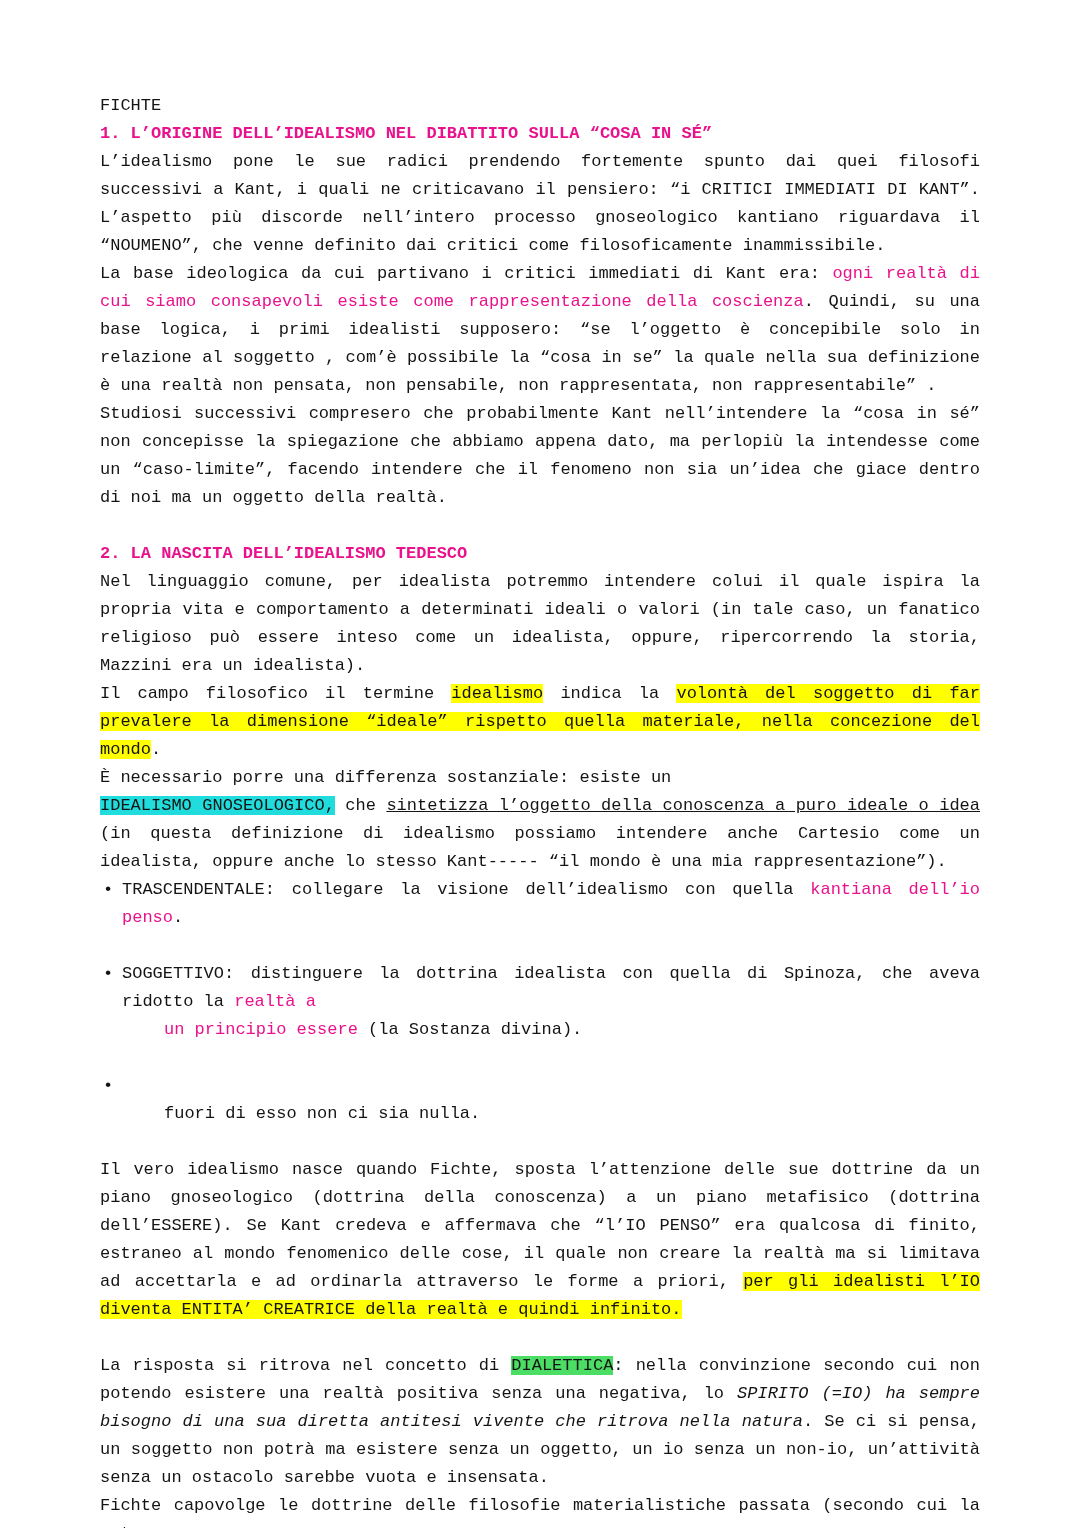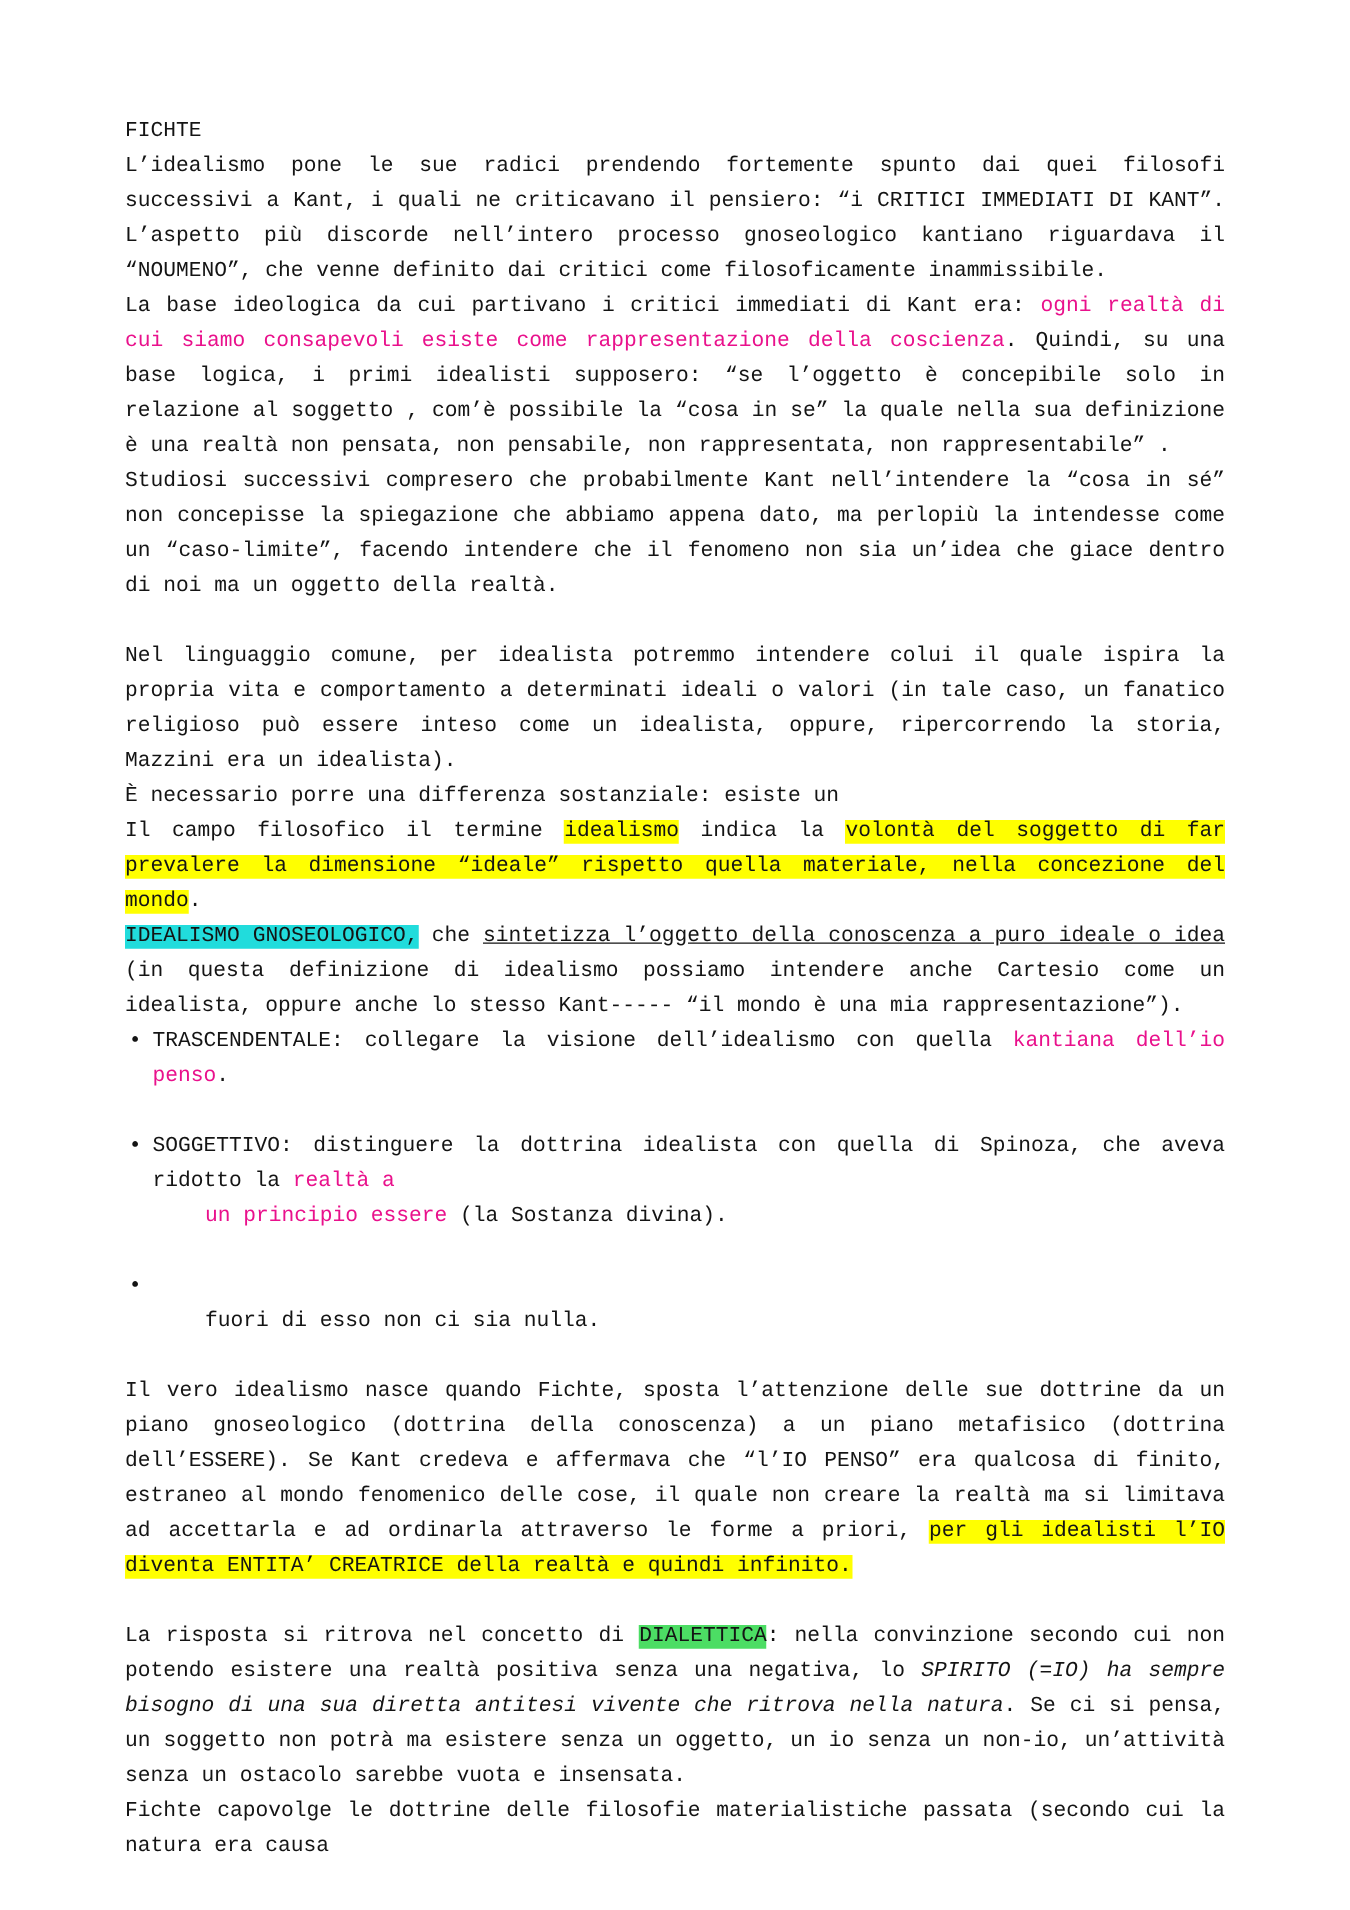--- a/index.html
+++ b/index.html
@@ -34,27 +34,29 @@
   .s-hl-yellow { background-color: var(--hl-yellow, #ffff00); }
   .s-hl-cyan { background-color: var(--hl-cyan, #21dcdc); }
   .s-hl-green { background-color: var(--hl-green, #4cdd64); margin-top: 16px; }
 </style>
 </head>
 <body>
 
 <main class="page">
   <div class="doc-body">
       <div class="block-p"><span class="">FICHTE</span></div>
+      <div class="block-heading"><span class="s-bold s-magenta">1. L’ORIGINE DELL’IDEALISMO NEL DIBATTITO SULLA “COSA IN SÉ”</span></div>
       <div class="block-p"><span class="">L’idealismo pone le sue radici prendendo fortemente spunto dai quei filosofi successivi a Kant, i quali ne criticavano il pensiero: “i CRITICI IMMEDIATI DI KANT”. L’aspetto più discorde nell’intero processo gnoseologico kantiano riguardava il “NOUMENO”, che venne definito dai critici come filosoficamente inammissibile.</span></div>
       <div class="block-p"><span class="">La base ideologica da cui partivano i critici immediati di Kant era: </span><span class="s-magenta">ogni realtà di cui siamo consapevoli esiste come rappresentazione della coscienza</span><span class="">. Quindi, su una base logica, i primi idealisti supposero: “se l’oggetto è concepibile solo in relazione al soggetto , com’è possibile la “cosa in se” la quale nella sua definizione è una realtà non pensata, non pensabile, non rappresentata, non rappresentabile” .</span></div>
       <div class="block-p"><span class="">Studiosi successivi compresero che probabilmente Kant nell’intendere la “cosa in sé” non concepisse la spiegazione che abbiamo appena dato, ma perlopiù la intendesse come un “caso-limite”, facendo intendere che il fenomeno non sia un’idea che giace dentro di noi ma un oggetto della realtà.</span></div>
       <div class="block-spacer"></div>
+      <div class="block-heading"><span class="s-bold s-magenta">2. LA NASCITA DELL’IDEALISMO TEDESCO</span></div>
       <div class="block-p"><span class="">Nel linguaggio comune, per idealista potremmo intendere colui il quale ispira la propria vita e comportamento a determinati ideali o valori (in tale caso, un fanatico religioso può essere inteso come un idealista, oppure, ripercorrendo la storia, Mazzini era un idealista).</span></div>
+      <div class="block-p"><span class="">Il campo filosofico il termine </span><span class="s-hl-yellow">idealismo</span><span class=""> indica la </span><span class="s-hl-yellow">volontà del soggetto di far prevalere la dimensione “ideale” rispetto quella materiale, nella concezione del mondo</span><span class="">.</span></div>
       <div class="block-p"><span class="">È necessario porre una differenza sostanziale: esiste un</span></div>
-      <div class="block-p"><span class="">Il campo filosofico il termine </span><span class="s-hl-yellow">idealismo</span><span class=""> indica la </span><span class="s-hl-yellow">volontà del soggetto di far prevalere la dimensione “ideale” rispetto quella materiale, nella concezione del mondo</span><span class="">.</span></div>
       <div class="block-p"><span class="s-hl-cyan">IDEALISMO GNOSEOLOGICO,</span><span class=""> che </span><span class="s-underline">sintetizza l’oggetto della conoscenza a puro ideale o idea</span><span class=""> (in questa definizione di idealismo possiamo intendere anche Cartesio come un idealista, oppure anche lo stesso Kant----- “il mondo è una mia rappresentazione”).</span></div>
       <div class="block-bullet"><span class="bullet-marker">•</span><span class="">TRASCENDENTALE: collegare la visione dell’idealismo con quella </span><span class="s-magenta">kantiana dell’io penso</span><span class="">.</span></div>
       <div class="block-spacer"></div>
       <div class="block-bullet"><span class="bullet-marker">•</span><span class="">SOGGETTIVO: distinguere la dottrina idealista con quella di Spinoza, che aveva ridotto la </span><span class="s-magenta">realtà a</span><br><span class="cont-indent"></span><span class="s-magenta">un principio essere</span><span class=""> (la Sostanza divina).</span></div>
       <div class="block-spacer"></div>
       <div class="block-bullet"><span class="bullet-marker">•</span><br><span class="cont-indent"></span><span class="">fuori di esso non ci sia nulla.</span></div>
       <div class="block-spacer"></div>
       <div class="block-p"><span class="">Il vero idealismo nasce quando Fichte, sposta l’attenzione delle sue dottrine da un piano gnoseologico (dottrina della conoscenza) a un piano metafisico (dottrina dell’ESSERE). Se Kant credeva e affermava che “l’IO PENSO” era qualcosa di finito, estraneo al mondo fenomenico delle cose, il quale non creare la realtà ma si limitava ad accettarla e ad ordinarla attraverso le forme a priori, </span><span class="s-hl-yellow">per gli idealisti l’IO diventa ENTITA’ CREATRICE della realtà e quindi infinito.</span></div>
       <div class="block-spacer"></div>
       <div class="block-p"><span class="">La risposta si ritrova nel concetto di </span><span class="s-hl-green">DIALETTICA</span><span class="">: nella convinzione secondo cui non potendo esistere una realtà positiva senza una negativa, lo </span><span class="s-italic">SPIRITO (=IO) ha sempre bisogno di una sua diretta antitesi vivente che ritrova nella natura</span><span class="">. Se ci si pensa, un soggetto non potrà ma esistere senza un oggetto, un io senza un non-io, un’attività senza un ostacolo sarebbe vuota e insensata.</span></div>

